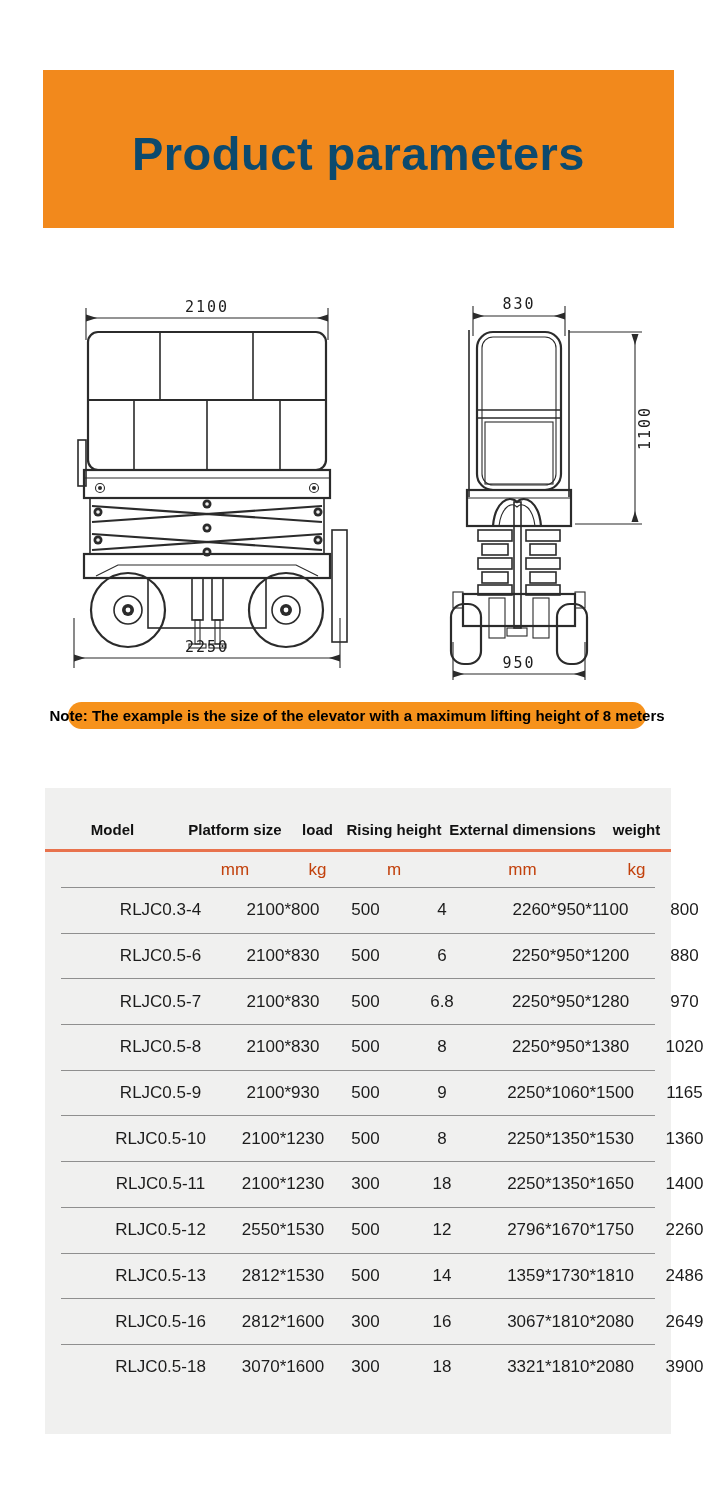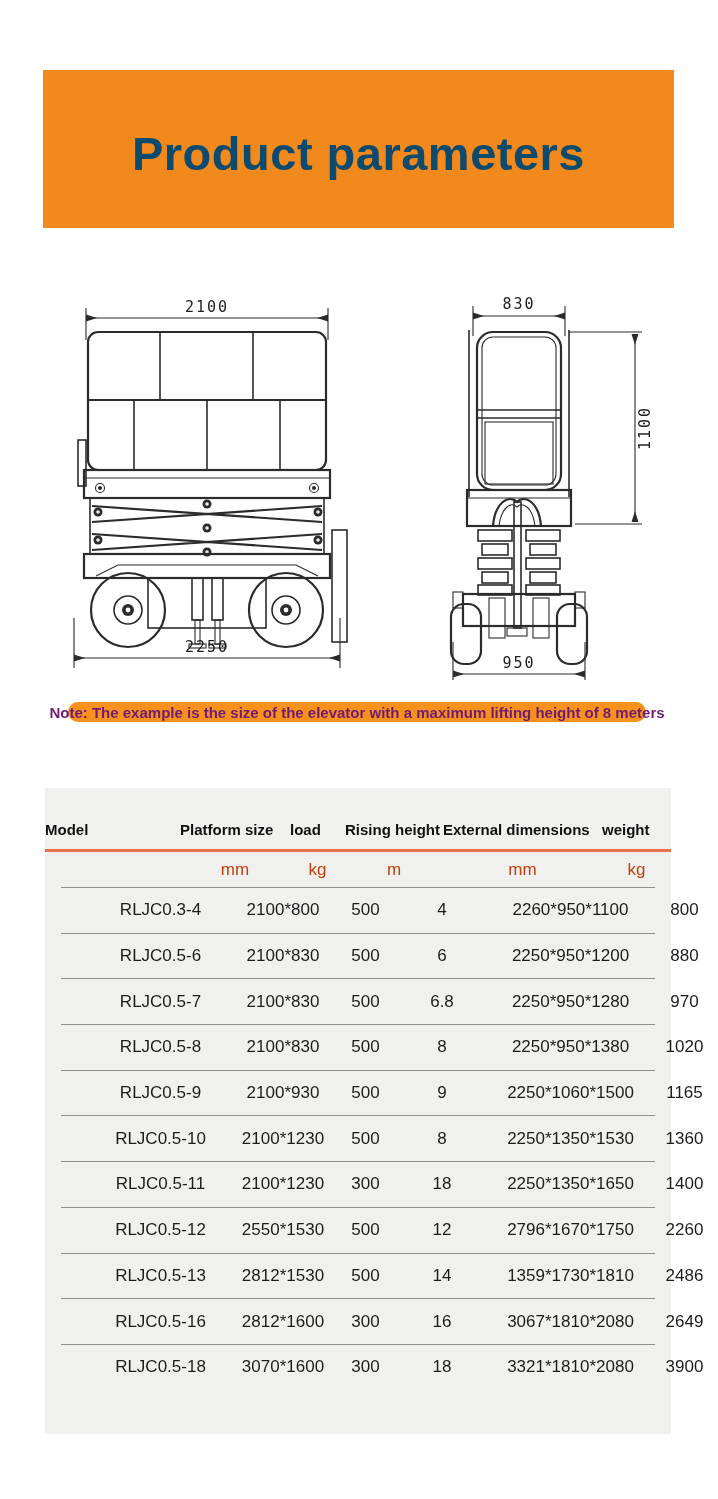--- a/index.html
+++ b/index.html
@@ -11,27 +11,27 @@
 
   .drawing{position:absolute;}
   .drawing.front{left:56px;top:292px;}
   .drawing.side{left:437px;top:292px;}
   svg .ln{stroke:#2b2b2b;fill:none;stroke-width:1.6;}
   svg .ln2{stroke:#2b2b2b;fill:none;stroke-width:2.2;}
   svg .thin{stroke:#2b2b2b;fill:none;stroke-width:1.1;}
   svg .dim{stroke:#2b2b2b;fill:none;stroke-width:1.1;}
   svg text.dimtxt{font-family:"DejaVu Sans Mono",monospace;font-size:15px;letter-spacing:2px;fill:#1d1d1d;}
 
-  .note-pill{position:absolute;left:68px;top:702px;width:578px;height:20px;background:#F6921C;border-radius:14px;
-             display:flex;align-items:center;justify-content:center;font-weight:700;font-size:15px;color:#701a75;white-space:nowrap;}
+  .note-pill{position:absolute;left:68px;top:702px;width:578px;height:27px;background:#F6921C;border-radius:14px;
+             display:flex;align-items:center;justify-content:center;font-weight:700;font-size:15px;color:#000000;white-space:nowrap;}
 
   .card{position:absolute;left:45px;top:788px;width:626px;height:646px;background:#F0F0EF;}
   .t-grid{display:grid;grid-template-columns:135px 110px 55px 98px 159px 69px;}
   .t-header{height:61px;align-items:end;}
-  .th{text-align:left;font-weight:700;font-size:15px;color:#111;padding-bottom:11px;margin-top:28px;}
+  .th{text-align:center;font-weight:700;font-size:15px;color:#111;padding-bottom:11px;margin-top:28px;}
   .t-rule{height:3px;background:#E8724D;}
   .t-units{height:35px;align-items:center;}
   .tu{text-align:center;font-size:17px;color:#c2410c;}
   .t-sep{height:1px;background:#8F8F8F;margin:0 16px;}
   .t-row{height:44.7px;align-items:center;margin-left:48px;}
   .td{text-align:center;font-size:17px;color:#1c1c1c;}
 </style>
 </head>
 <body>
 

